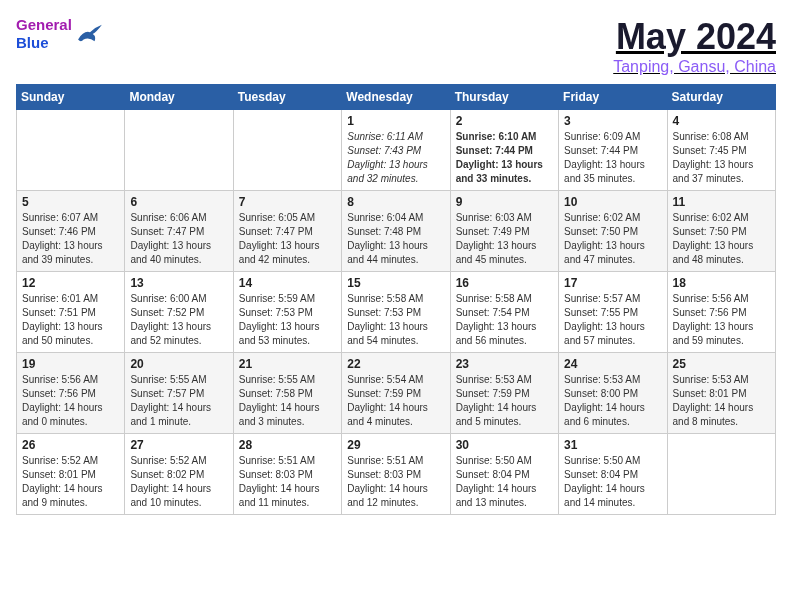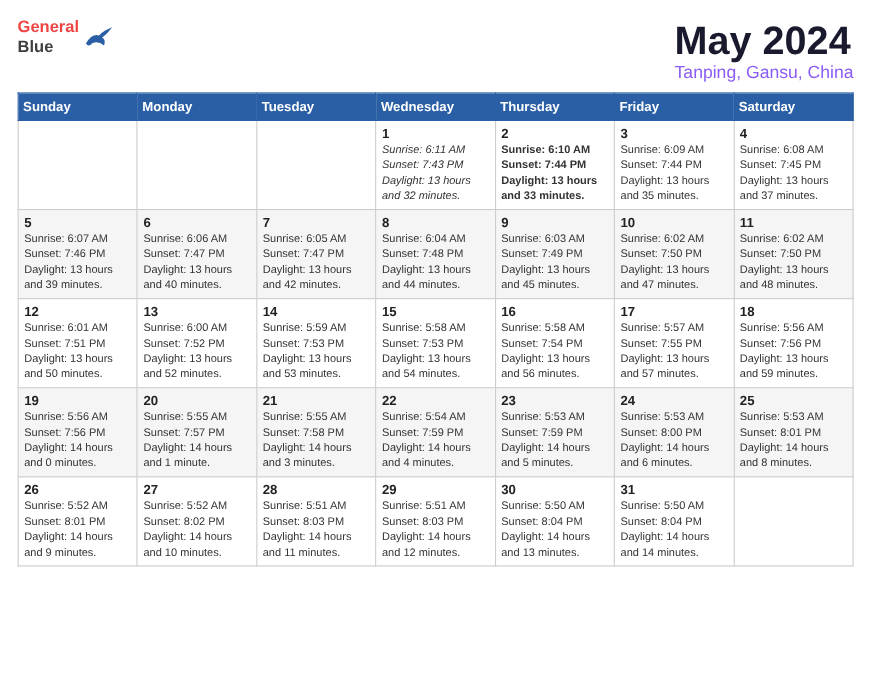--- a/index.html
+++ b/index.html
@@ -21,28 +21,30 @@
       align-items: center;
       gap: 2px;
     }
     .logo-text {
       font-size: 15px;
       font-weight: bold;
       color: #1a1a2e;
       line-height: 1.2;
     }
     .logo-text span {
-      color: #ef4444;
+      color: #a21caf;
     }
     .logo-bird {
       width: 28px;
       height: 22px;
       margin-left: 2px;
     }
     .title-block {
+      text-align: right;
+      text-decoration: underline;
     }
     .title-block h1 {
       font-size: 36px;
       font-weight: bold;
       color: #1a1a2e;
     }
     .title-block h2 {
       font-size: 16px;
       font-weight: normal;
       color: #8b5cf6;
@@ -89,21 +91,21 @@
       background: #fff !important;
     }
   </style>
 </head>
 <body>
 
 <div class="header">
   <div class="logo">
     <div>
       <div class="logo-text"><span>General</span></div>
-      <div class="logo-text"><span style="color:#404040;">Blue</span></div>
+      <div class="logo-text"><span style="color:#1d4ed8;">Blue</span></div>
     </div>
     <svg class="logo-bird" viewBox="0 0 30 24" xmlns="http://www.w3.org/2000/svg">
       <path d="M2 18 Q8 8 15 10 Q20 5 28 2 Q22 10 18 12 Q22 14 20 20 Q14 15 8 18 Q5 22 2 18Z" fill="#2a5fa5"></path>
     </svg>
   </div>
   <div class="title-block">
     <h1>May 2024</h1>
     <h2>Tanping, Gansu, China</h2>
   </div>
 </div>

